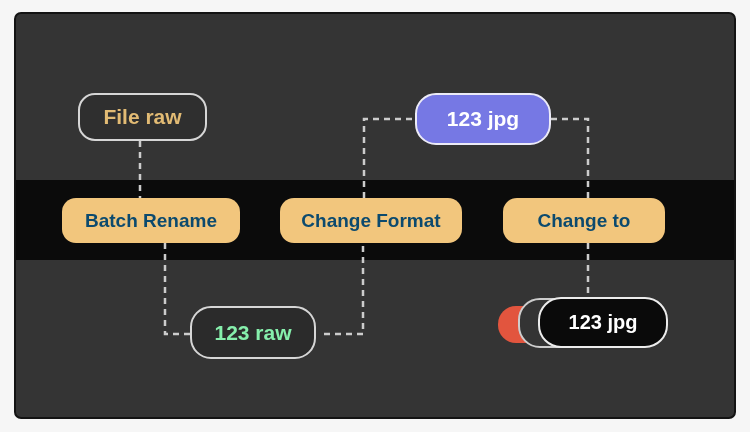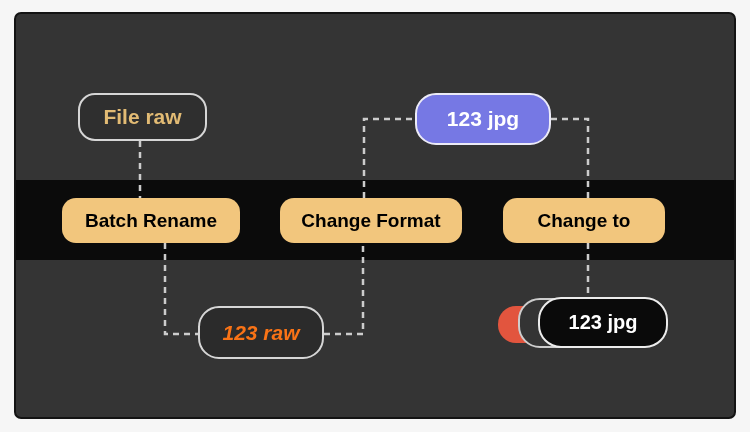--- a/index.html
+++ b/index.html
@@ -56,32 +56,32 @@
     border:2.5px solid #ecebf7;
     border-radius:21px;
     color:#ffffff;font-size:21px;font-weight:bold;
   }
   
   .pill.action{
     top:184px;height:45px;
     background:#f2c67d;
     border:none;
     border-radius:14px;
-    color:#000000;font-size:19px;font-weight:bold;
+    color:#0c4a6e;font-size:19px;font-weight:bold;
   }
   .pill.action.batch{left:46px;width:178px;}
   .pill.action.format{left:264px;width:182px;}
   .pill.action.resize{left:487px;width:162px;}
   
   .pill.raw-bottom{
-    left:182px;top:292px;width:126px;height:53px;
+    left:174px;top:292px;width:126px;height:53px;
     background:#2b2b2b;
     border:2px solid #d6d6d6;
     border-radius:21px;
-    color:#f97316;font-size:21px;font-weight:bold;font-style:italic;
+    color:#86efac;font-size:21px;font-weight:bold;
   }
   
   .pill.stack-red{
     left:482px;top:292px;width:72px;height:37px;
     background:#e2553e;
     border-radius:18px;
   }
   .pill.stack-mid{
     left:502px;top:284px;width:96px;height:50px;
     background:#343434;

